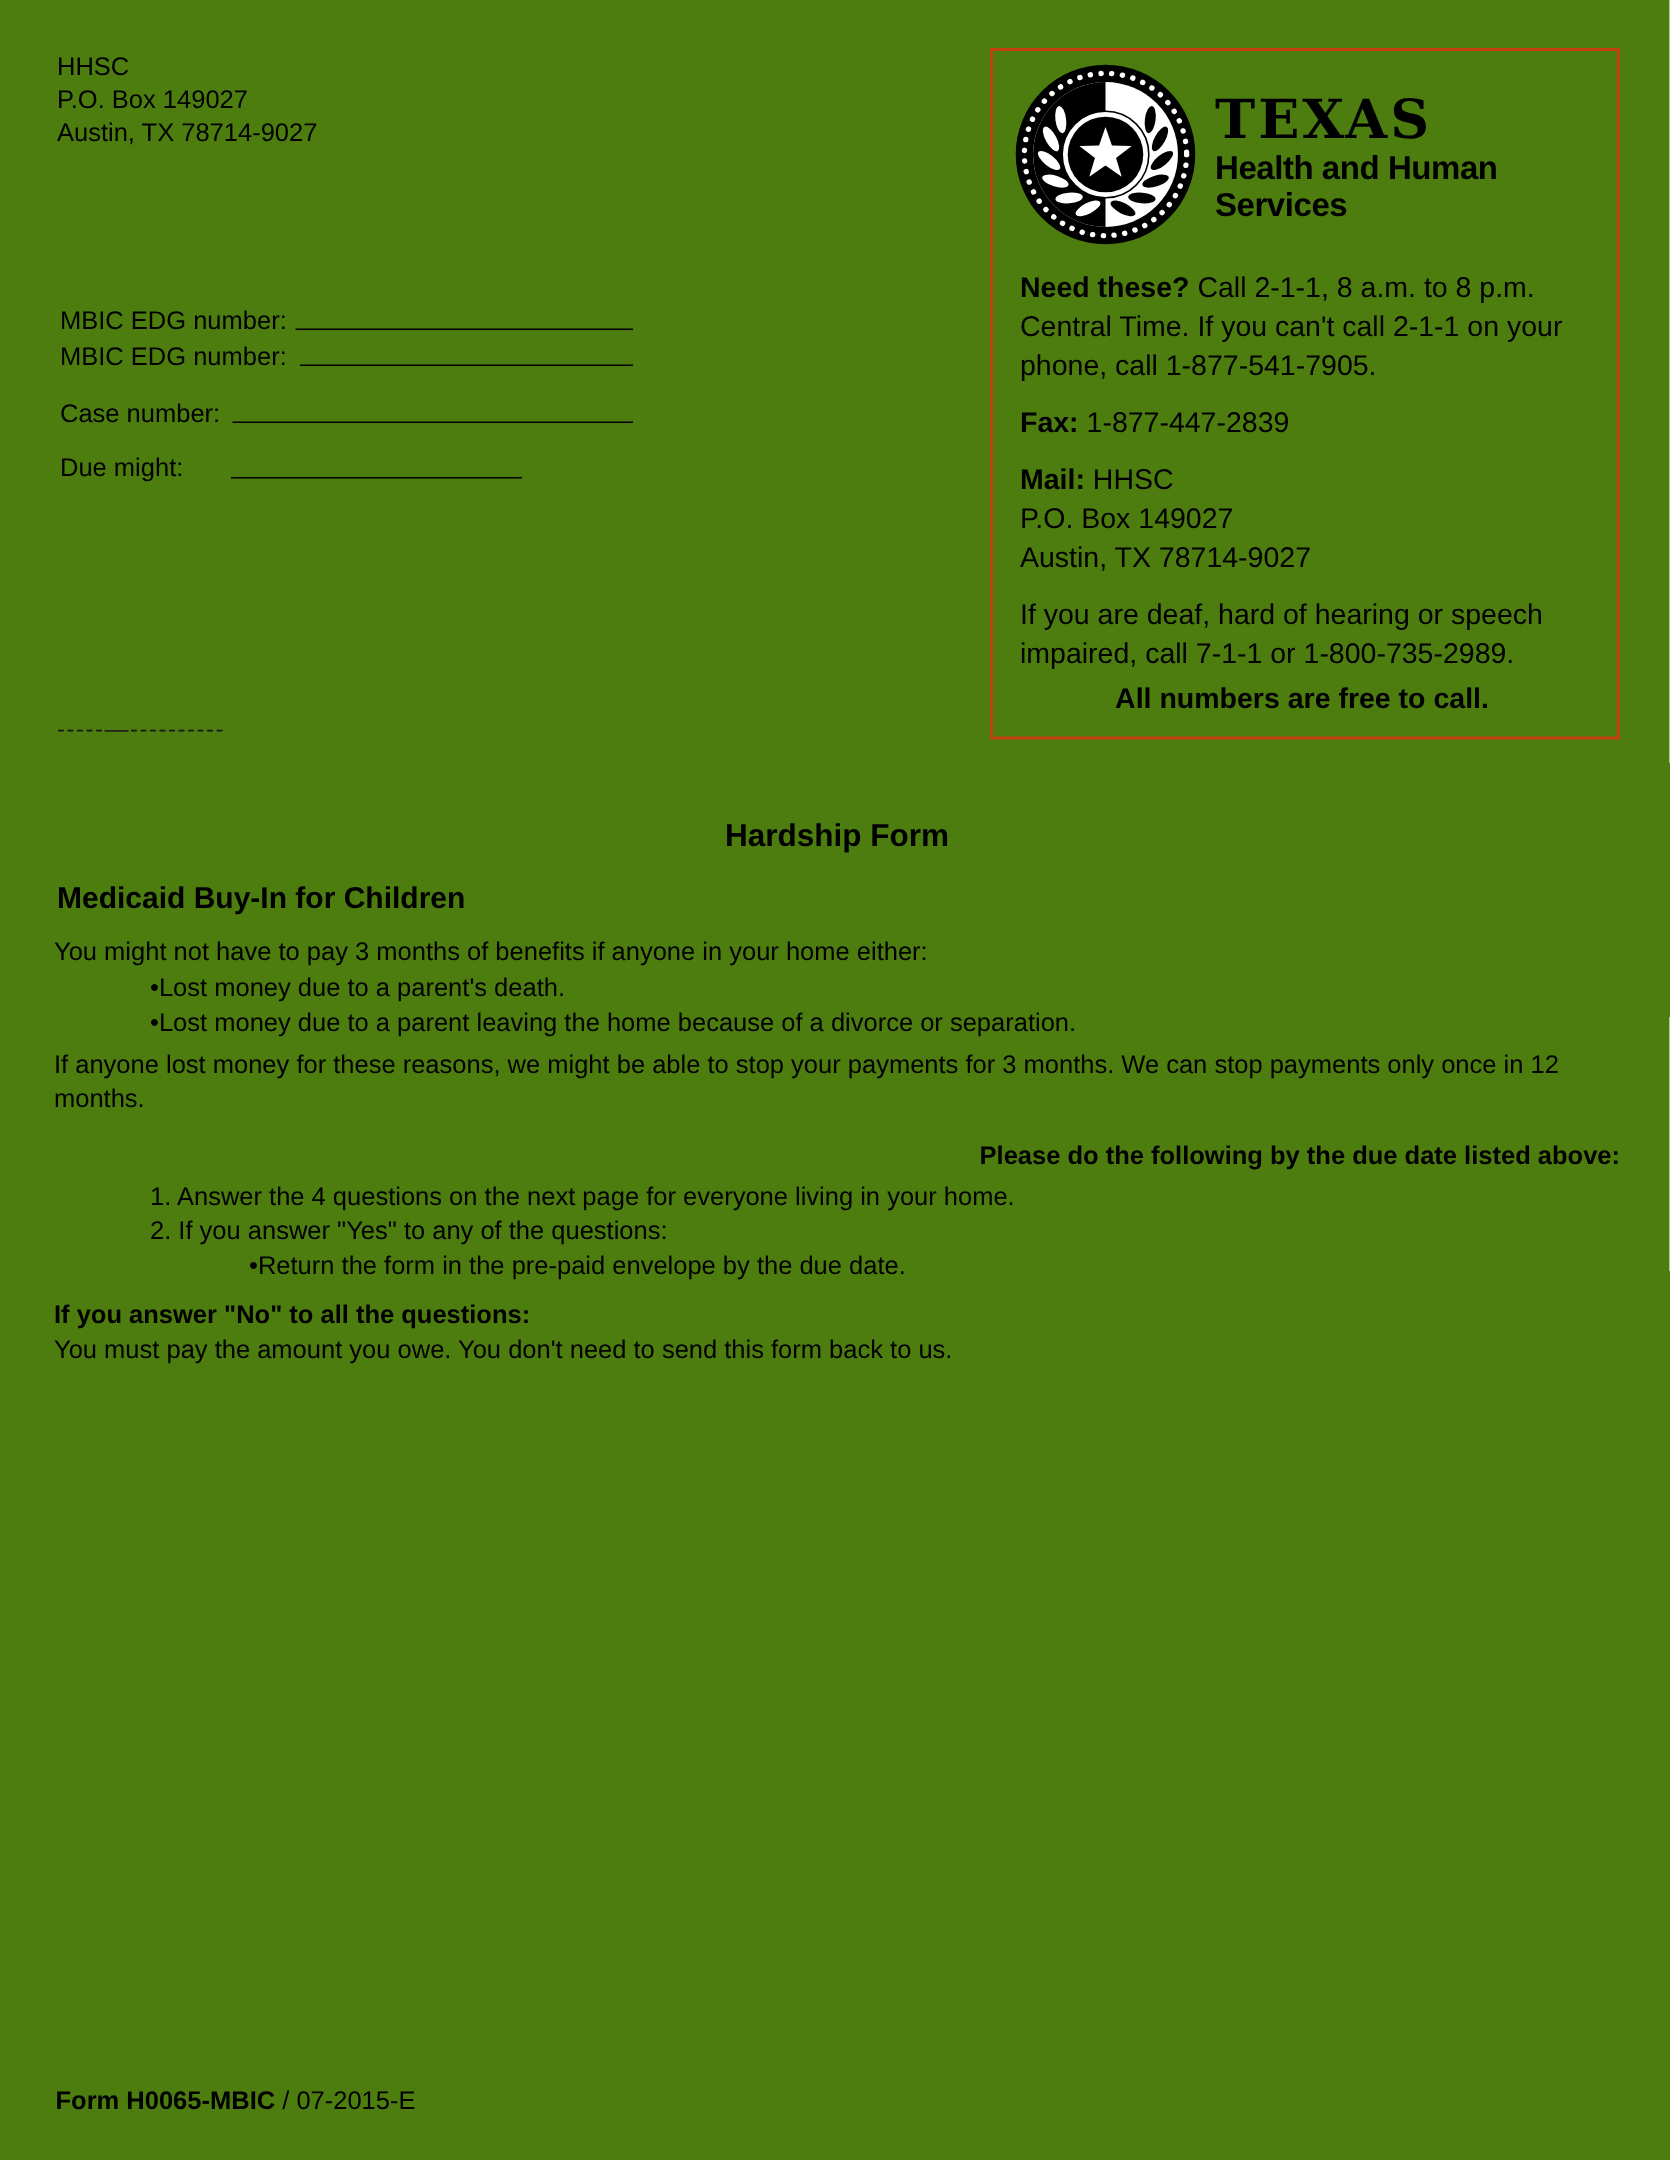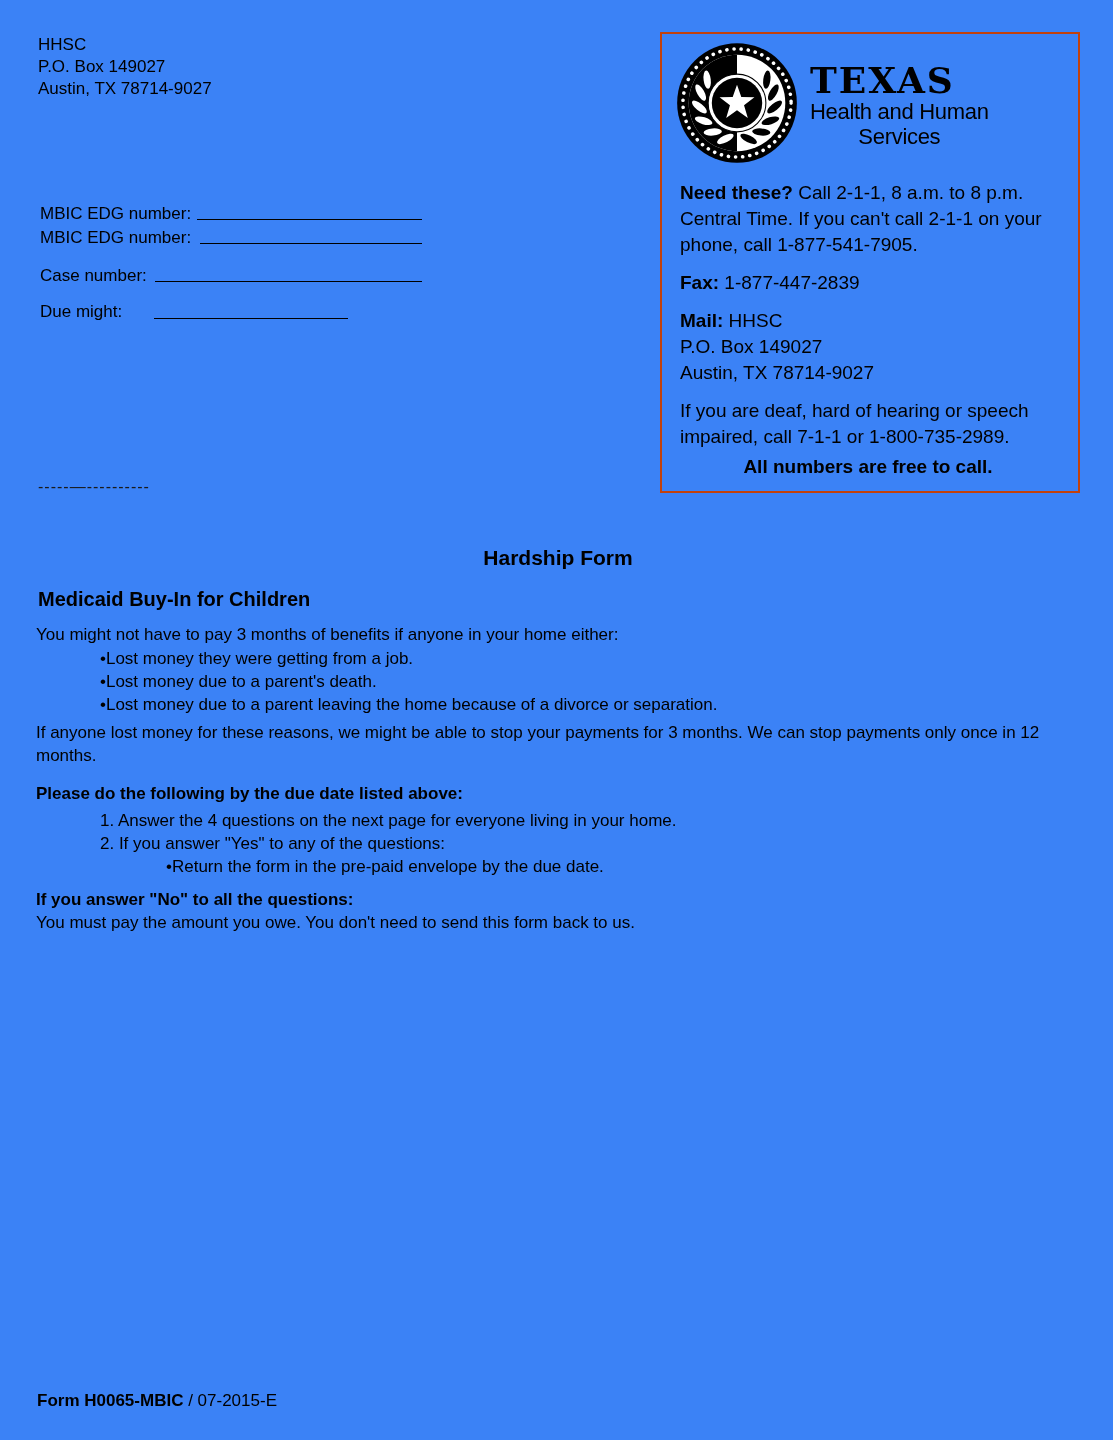--- a/index.html
+++ b/index.html
@@ -1,19 +1,19 @@
 <!DOCTYPE html>
 <html><head>
 <meta charset="utf-8">
 <style>
   html,body{margin:0;padding:0;background:#ffffff;}
   .page{
     position:relative;
     width:1113px;height:1440px;
-    background:#3b82f6;
+    background:#4d7c0f;
     font-family:"Liberation Sans", sans-serif;
     color:#000;
     overflow:hidden;
   }
   
   .sender{position:absolute;left:38px;top:34px;font-size:17px;line-height:22px;}
   
   .fields{position:absolute;left:40px;top:204px;width:384px;font-size:17px;}
   .fields .flabel{position:absolute;white-space:nowrap;}
   .fields .fline{position:absolute;border-bottom:1px solid #000;}
@@ -21,33 +21,33 @@
   .separator{position:absolute;left:38px;top:478px;font-size:16px;letter-spacing:1px;color:#1a1a1a;}
   
   .help-box{
     position:absolute;left:660px;top:32px;width:420px;height:461px;
     border:2px solid #c2410c;box-sizing:border-box;padding:6px 16px 0 12px;
   }
   .logo-row{display:flex;align-items:center;gap:10px;}
   .seal{flex:none;}
   .logo-text{padding-top:4px;}
   .logo-texas{font-family:"DejaVu Serif", serif;font-weight:bold;font-size:36px;line-height:38px;letter-spacing:2px;}
-  .logo-sub{font-weight:normal;font-size:22px;line-height:25px;letter-spacing:-0.3px;text-align:center;}
+  .logo-sub{font-weight:bold;font-size:22px;line-height:25px;letter-spacing:-0.3px;}
   .hb-p{font-size:19px;line-height:26px;margin:12px 0 0 6px;}
   .hb-p.first{margin-top:14px;}
   .hb-p b{font-weight:bold;}
   .hb-free{font-weight:bold;text-align:center;margin-top:6px;font-size:19px;}
   
   .main{position:absolute;left:36px;top:546px;width:1044px;font-size:17px;line-height:23px;}
   .doc-title{text-align:center;font-weight:bold;font-size:21px;margin:0 0 17px 0;line-height:24px;}
   .section-heading{font-weight:bold;font-size:20px;margin:0 0 12px 2px;line-height:24px;}
   .para{margin:0;}
   ul.bullets{list-style:none;margin:1px 0 5px 0;padding:0 0 0 64px;}
   ul.bullets li::before{content:"\2022 ";}
-  .instructions-heading{font-weight:bold;font-size:17px;margin:15px 0 1px 0;}
+  .instructions-heading{font-weight:bold;font-size:17px;margin:15px 0 1px 0;text-align:right;}
   .steps{margin:4px 0 0 64px;}
   ul.substeps{list-style:none;margin:0 0 0 0;padding:0 0 0 66px;}
   ul.substeps li::before{content:"\2022 ";}
   .no-heading{font-weight:bold;font-size:17px;margin:10px 0 0 0;}
   
   .footer{position:absolute;left:37px;top:1391px;font-size:17px;}
   .footer b{font-weight:bold;}
 </style>
 </head>
 <body>
@@ -126,21 +126,20 @@
 
     <div class="hb-free">All numbers are free to call.</div>
   </div>
 
   <div class="main">
     <div class="doc-title">Hardship Form</div>
     <div class="section-heading">Medicaid Buy-In for Children</div>
 
     <p class="para">You might not have to pay 3 months of benefits if anyone in your home either:</p>
     <ul class="bullets">
-      <li>Lost money they were getting from a job.</li>
       <li>Lost money due to a parent's death.</li>
       <li>Lost money due to a parent leaving the home because of a divorce or separation.</li>
     </ul>
 
     <p class="para">If anyone lost money for these reasons, we might be able to stop your payments for 3 months. We can stop payments only once in 12 months.</p>
 
     <div class="instructions-heading">Please do the following by the due date listed above:</div>
     <div class="steps">
       <div>1. Answer the 4 questions on the next page for everyone living in your home.</div>
       <div>2. If you answer "Yes" to any of the questions:</div>

